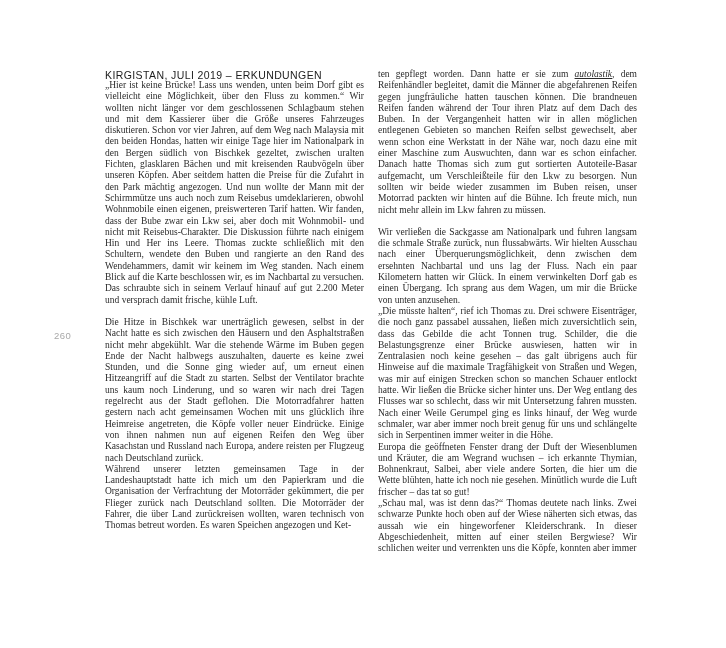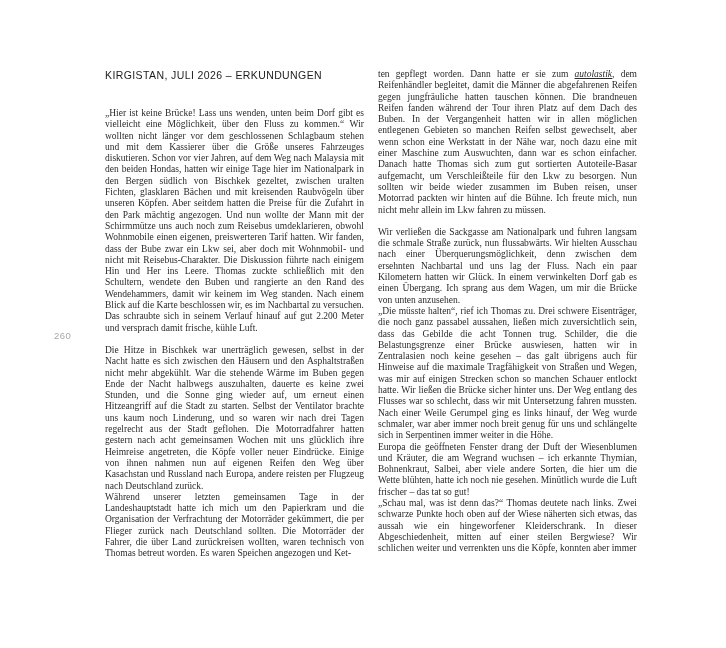--- a/index.html
+++ b/index.html
@@ -39,21 +39,21 @@
   .col {
     position: absolute;
     width: 259px;
     color: #2a2a2a;
     font-size: 9.5px;
     line-height: 11.3px;
     text-align: justify;
   }
   .col-left {
     left: 105px;
-    top: 108px;
+    top: 80px;
     height: 470px;
   }
   .col-right {
     left: 378px;
     top: 69px;
     height: 495px;
   }
   .para {
     margin: 0;
     padding: 0;
@@ -66,21 +66,21 @@
     text-decoration: underline;
   }
 </style>
 </head>
 <body>
 
 <div class="page">
 
   <div class="folio">260</div>
 
-  <h1 class="chapter-title" style="margin:0; font-weight:400;">KIRGISTAN, JULI 2026 – ERKUNDUNGEN</h1>
+  <h1 class="chapter-title" style="margin:0; font-weight:400;">KIRGISTAN, JULI 2019 – ERKUNDUNGEN</h1>
 
   <div class="col col-left">
     <p class="para">„Hier ist keine Brücke! Lass uns wenden, unten beim Dorf gibt es vielleicht eine Möglichkeit, über den Fluss zu kommen.“ Wir wollten nicht länger vor dem geschlossenen Schlagbaum stehen und mit dem Kassierer über die Größe unseres Fahrzeuges diskutieren. Schon vor vier Jahren, auf dem Weg nach Malaysia mit den beiden Hondas, hatten wir einige Tage hier im Nationalpark in den Bergen südlich von Bischkek gezeltet, zwischen uralten Fichten, glasklaren Bächen und mit kreisenden Raubvögeln über unseren Köpfen. Aber seitdem hatten die Preise für die Zufahrt in den Park mächtig angezogen. Und nun wollte der Mann mit der Schirmmütze uns auch noch zum Reisebus umdeklarieren, obwohl Wohnmobile einen eigenen, preiswerteren Tarif hatten. Wir fanden, dass der Bube zwar ein Lkw sei, aber doch mit Wohnmobil- und nicht mit Reisebus-Charakter. Die Diskussion führte nach einigem Hin und Her ins Leere. Thomas zuckte schließlich mit den Schultern, wendete den Buben und rangierte an den Rand des Wendehammers, damit wir keinem im Weg standen. Nach einem Blick auf die Karte beschlossen wir, es im Nachbartal zu versuchen. Das schraubte sich in seinem Verlauf hinauf auf gut 2.200 Meter und versprach damit frische, kühle Luft.</p>
     <p class="para gap">Die Hitze in Bischkek war unerträglich gewesen, selbst in der Nacht hatte es sich zwischen den Häusern und den Asphaltstraßen nicht mehr abgekühlt. War die stehende Wärme im Buben gegen Ende der Nacht halbwegs auszuhalten, dauerte es keine zwei Stunden, und die Sonne ging wieder auf, um erneut einen Hitzeangriff auf die Stadt zu starten. Selbst der Ventilator brachte uns kaum noch Linderung, und so waren wir nach drei Tagen regelrecht aus der Stadt geflohen. Die Motorradfahrer hatten gestern nach acht gemeinsamen Wochen mit uns glücklich ihre Heimreise angetreten, die Köpfe voller neuer Eindrücke. Einige von ihnen nahmen nun auf eigenen Reifen den Weg über Kasachstan und Russland nach Europa, andere reisten per Flugzeug nach Deutschland zurück.</p>
     <p class="para">Während unserer letzten gemeinsamen Tage in der Landeshauptstadt hatte ich mich um den Papierkram und die Organisation der Verfrachtung der Motorräder gekümmert, die per Flieger zurück nach Deutschland sollten. Die Motorräder der Fahrer, die über Land zurückreisen wollten, waren technisch von Thomas betreut worden. Es waren Speichen angezogen und Ket-</p>
   </div>
 
   <div class="col col-right">
     <p class="para">
       <span>ten gepflegt worden. Dann hatte er sie zum </span><span class="ital">autolastik</span><span>, dem Reifenhändler begleitet, damit die Männer die abgefahrenen Reifen gegen jungfräuliche hatten tauschen können. Die brandneuen Reifen fanden während der Tour ihren Platz auf dem Dach des Buben. In der Vergangenheit hatten wir in allen möglichen entlegenen Gebieten so manchen Reifen selbst gewechselt, aber wenn schon eine Werkstatt in der Nähe war, noch dazu eine mit einer Maschine zum Auswuchten, dann war es schon einfacher. Danach hatte Thomas sich zum gut sortierten Autoteile-Basar aufgemacht, um Verschleißteile für den Lkw zu besorgen. Nun sollten wir beide wieder zusammen im Buben reisen, unser Motorrad packten wir hinten auf die Bühne. Ich freute mich, nun nicht mehr allein im Lkw fahren zu müssen.</span>

